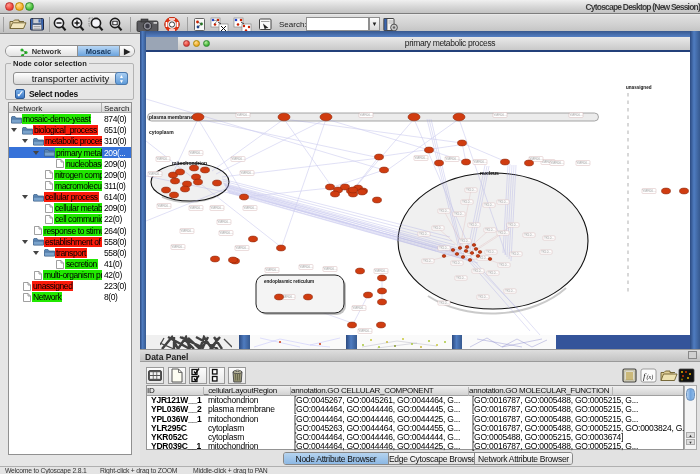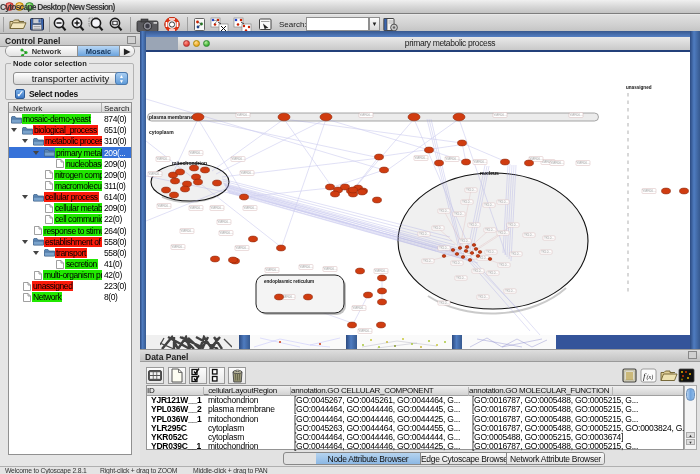--- a/index.html
+++ b/index.html
@@ -3,21 +3,21 @@
 <meta charset="utf-8">
 <style>
 * { margin:0; padding:0; box-sizing:border-box; }
 html,body { width:700px; height:474px; overflow:hidden; font-family:"Liberation Sans", sans-serif; }
 .abs { position:absolute; }
 #app { position:relative; width:700px; height:474px; background:#e8e8e8; }
 #titlebar { left:0; top:0; width:700px; height:14px;
   background:linear-gradient(#f0f0f0,#d8d8d8 50%,#c2c2c2);
   border-bottom:1px solid #7d7d7d; }
 .tl { position:absolute; top:2px; width:9px; height:9px; border-radius:50%; }
-#titletext { position:absolute; top:2px; left:0; width:700px; text-align:left;
+#titletext { position:absolute; top:2px; left:0; width:700px; text-align:right;
   font-size:8.5px; font-weight:bold; color:#3a3a3a; letter-spacing:-0.8px; }
 #toolbar { left:0; top:15px; width:700px; height:19px;
   background:linear-gradient(#e0e0e0,#cfcfcf 60%,#c0c0c0);
   border-bottom:1px solid #8a8a8a; }
 .tsep { position:absolute; top:2px; width:1px; height:15px; background:#9f9f9f; }
 #searchlbl { position:absolute; left:279px; top:5px; font-size:8px; color:#222; }
 #searchbox { position:absolute; left:306px; top:2px; width:63px; height:14px; background:#fff; border:1px solid #8f8f8f; }
 #searchbtn { position:absolute; left:369px; top:2px; width:11px; height:14px; background:linear-gradient(#fdfdfd,#d9d9d9); border:1px solid #8f8f8f; font-size:6px; color:#222; text-align:center; line-height:13px; }
 #cpanel { left:0; top:34px; width:140px; height:432px; background:#e6e6e6; }
 #cphead { position:absolute; left:0; top:0; width:140px; height:13px;
@@ -73,21 +73,21 @@
 #dtable { position:absolute; left:6px; top:36px; width:538px; height:65px; background:#fff; border:1px solid #949494; }
 #dthead { position:absolute; left:0; top:0; width:536px; height:10px;
   background:linear-gradient(#f0f0f0,#d2d2d2); border-bottom:1px solid #a0a0a0; font-size:8px; color:#111; }
 .dth { position:absolute; top:0.5px; height:9.5px; line-height:8.5px; text-align:left; border-right:1px solid #b5b5b5; white-space:nowrap; overflow:hidden; letter-spacing:-0.3px; }
 .drow { position:absolute; height:9.2px; font-size:8.5px; color:#000; letter-spacing:-0.25px; white-space:nowrap; }
 .dc { position:absolute; top:0; line-height:9px; }
 #dscroll { position:absolute; left:544px; top:36px; width:13px; height:65px; background:#f4f4f4; border:1px solid #aaa; }
 #dthumb { position:absolute; left:1px; top:2px; width:9px; height:13px; border-radius:4.5px;
   background:linear-gradient(90deg,#b7d2f0,#6fa3dd 50%,#8db9e8); border:1px solid #6b90bb; }
 #btabs { position:absolute; left:283px; top:452px; height:13px; display:flex;
-  font-size:8.5px; color:#111; text-align:center; border:1px solid #888; border-radius:3px; overflow:hidden;padding-left:32px;}
+  font-size:8.5px; color:#111; text-align:center; border:1px solid #888; border-radius:3px; overflow:hidden;}
 .btab { line-height:12px; background:linear-gradient(#fafafa,#e0e0e0); border-right:1px solid #888; white-space:nowrap; overflow:hidden; letter-spacing:-0.3px;}
 .btab.sel { background:linear-gradient(#b5d3ef,#8cb8e4); }
 #status { left:0; top:466px; width:700px; height:8px; background:#e4e4e4; border-top:1px solid #b0b0b0;
   font-size:6.8px; letter-spacing:-0.2px; color:#333; }
 .st { position:absolute; top:0px; white-space:nowrap; }
 </style>
 </head>
 <body>
 <div id="app">
   <div id="titlebar" class="abs">
@@ -164,21 +164,20 @@
         <line x1="5.5" y1="4" x2="10" y2="4" stroke="#999" stroke-width="0.7"></line>
         <line x1="5.5" y1="6" x2="10" y2="6" stroke="#999" stroke-width="0.7"></line>
         <circle cx="11" cy="10.5" r="3.4" fill="#c8c8c8" stroke="#333" stroke-width="0.8"></circle>
         <circle cx="11" cy="10.5" r="1.2" fill="#666"></circle>
       </svg>
     <div id="searchlbl">Search:</div>
     <div id="searchbox"></div>
     <div id="searchbtn">▼</div>
   </div>
   <div id="cpanel" class="abs">
-    <div id="cphead">Control Panel<div style="position:absolute;right:4px;top:2px;width:9px;height:8px;border:1px solid #888;background:#d0d0d0"></div></div>
     <div id="cptabs">
       <div id="tab-net"><svg style="position:absolute;left:14px;top:2px" width="8" height="9">
             <circle cx="2" cy="2" r="1.6" fill="#2ab52a"></circle>
             <circle cx="6" cy="4.5" r="1.6" fill="#2ab52a"></circle>
             <circle cx="2.5" cy="7.5" r="1.6" fill="#2ab52a"></circle>
             <path d="M2 2 L6 4.5 L2.5 7.5" stroke="#187718" stroke-width="0.7" fill="none"></path>
           </svg><span style="margin-left:10px">Network</span></div>
       <div id="tab-mos">Mosaic</div>
       <div id="tab-arr">▶</div>
     </div>

